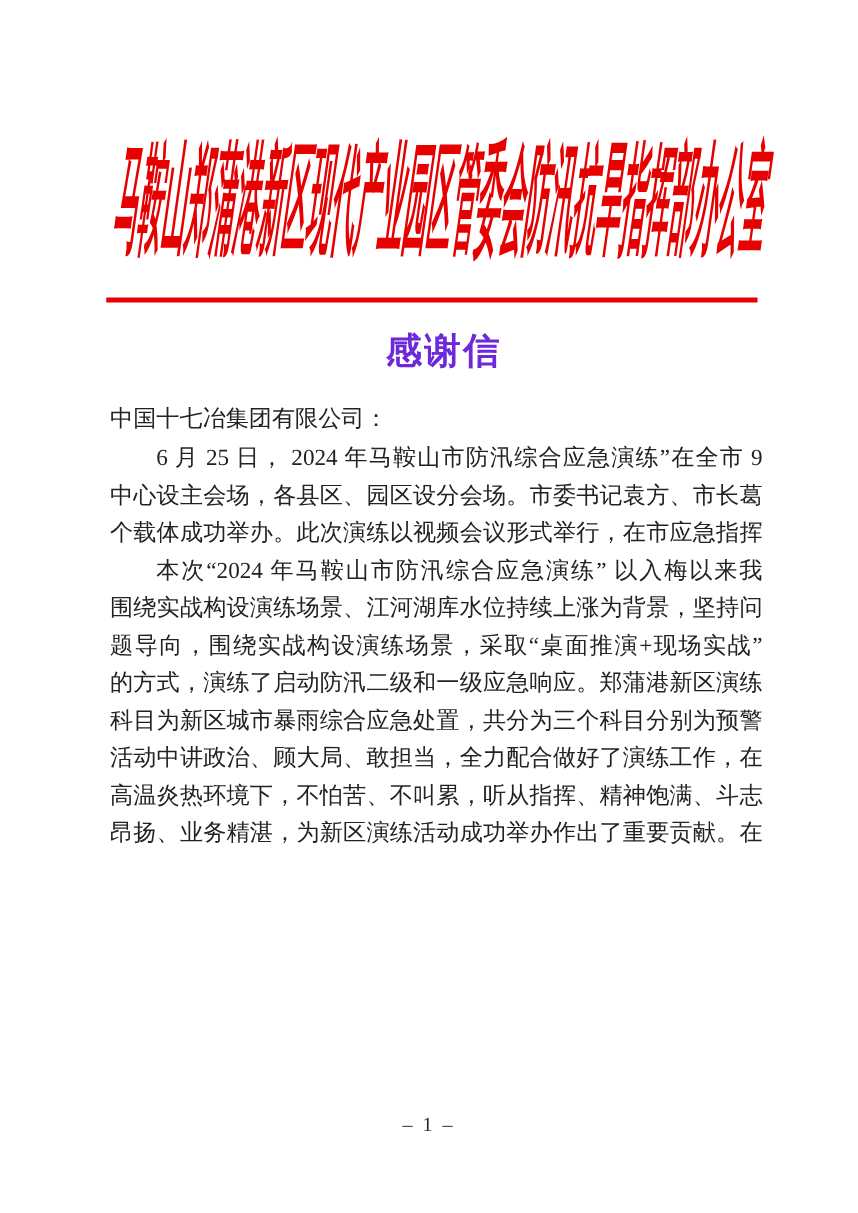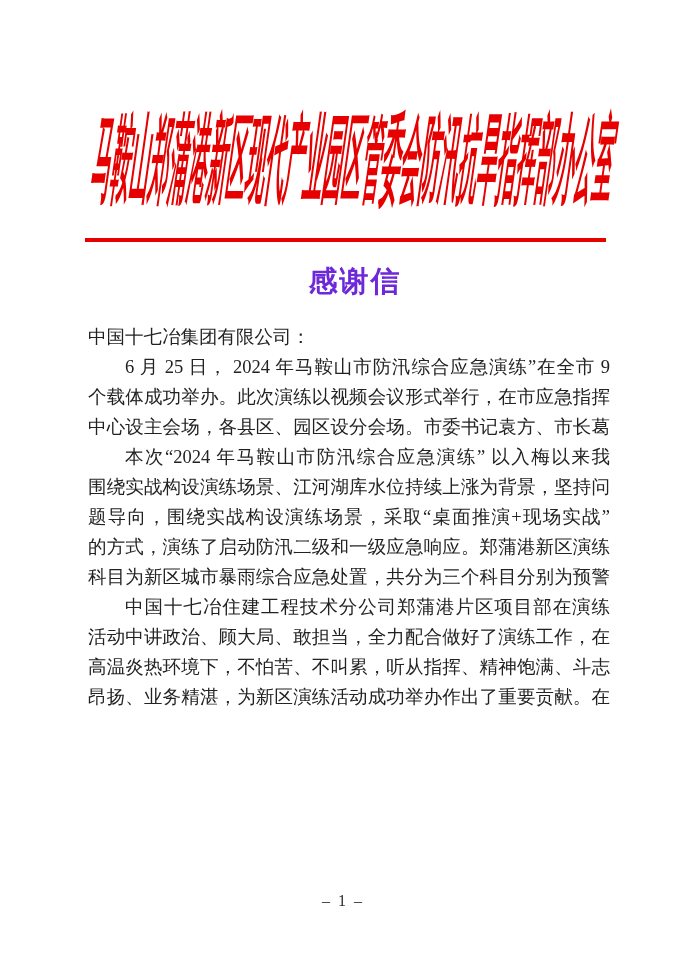--- a/index.html
+++ b/index.html
@@ -50,20 +50,21 @@
     font-size:18.5px;
     line-height:30px;
     color:var(--ink);
   }
   .line{
     text-align:justify;
     text-align-last:justify;
   }
   .line.para-end{
     text-align-last:left;
+    font-family:Liberation Mono, monospace;
   }
   .line.indent{
     text-indent:2em;
   }
   .page-number{
     position:absolute;left:0;top:891px;width:100%;
     text-align:center;
     font-size:16px;
     line-height:20px;
     color:#2b2b2b;
@@ -79,28 +80,27 @@
     <span class="letterhead-text">马鞍山郑蒲港新区现代产业园区管委会防汛抗旱指挥部办公室</span>
   </div>
 
   <div class="red-rule"></div>
 
   <h1 class="doc-title">感谢信</h1>
 
   <div class="letter-body">
       <div class="line para-end">中国十七冶集团有限公司：</div>
       <div class="line indent">6 月 25 日， 2024 年马鞍山市防汛综合应急演练”在全市 9</div>
+      <div class="line">中心设主会场，各县区、园区设分会场。市委书记袁方、市长葛</div>
       <div class="line">个载体成功举办。此次演练以视频会议形式举行，在市应急指挥</div>
-      <div class="line">中心设主会场，各县区、园区设分会场。市委书记袁方、市长葛</div>
       <div class="line indent">本次“2024 年马鞍山市防汛综合应急演练” 以入梅以来我</div>
       <div class="line">围绕实战构设演练场景、江河湖库水位持续上涨为背景，坚持问</div>
       <div class="line">题导向，围绕实战构设演练场景，采取“桌面推演+现场实战”</div>
       <div class="line">的方式，演练了启动防汛二级和一级应急响应。郑蒲港新区演练</div>
       <div class="line">科目为新区城市暴雨综合应急处置，共分为三个科目分别为预警</div>
-      <div class="line indent">中国十七冶住建工程技术分公司郑蒲港片区项目部在演练</div>
       <div class="line">活动中讲政治、顾大局、敢担当，全力配合做好了演练工作，在</div>
       <div class="line">高温炎热环境下，不怕苦、不叫累，听从指挥、精神饱满、斗志</div>
       <div class="line">昂扬、业务精湛，为新区演练活动成功举办作出了重要贡献。在</div>
     </div>
 
   <div class="page-number">– 1 –</div>
 
 </div>
 
 </body></html>

